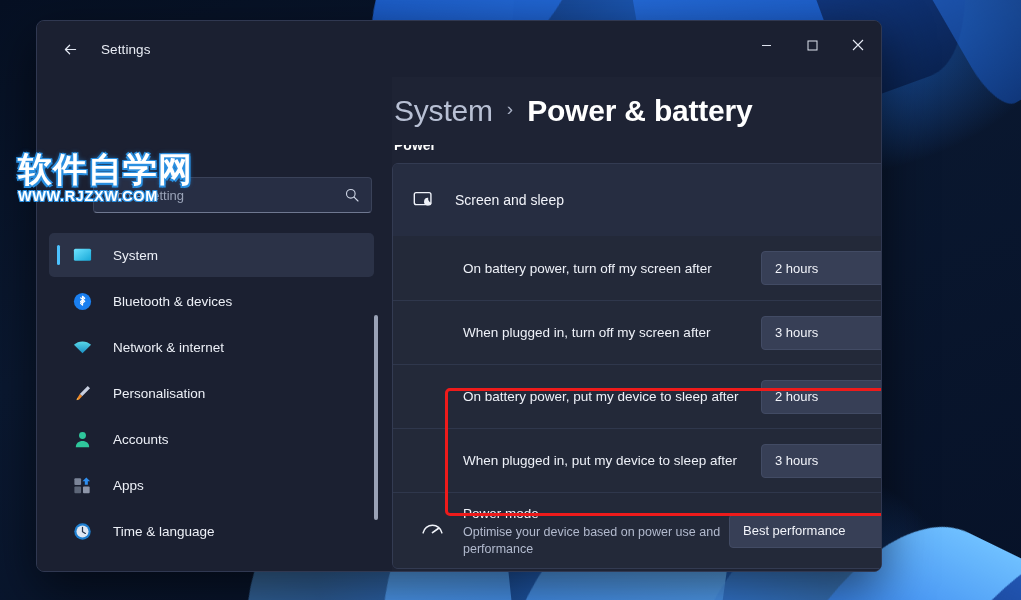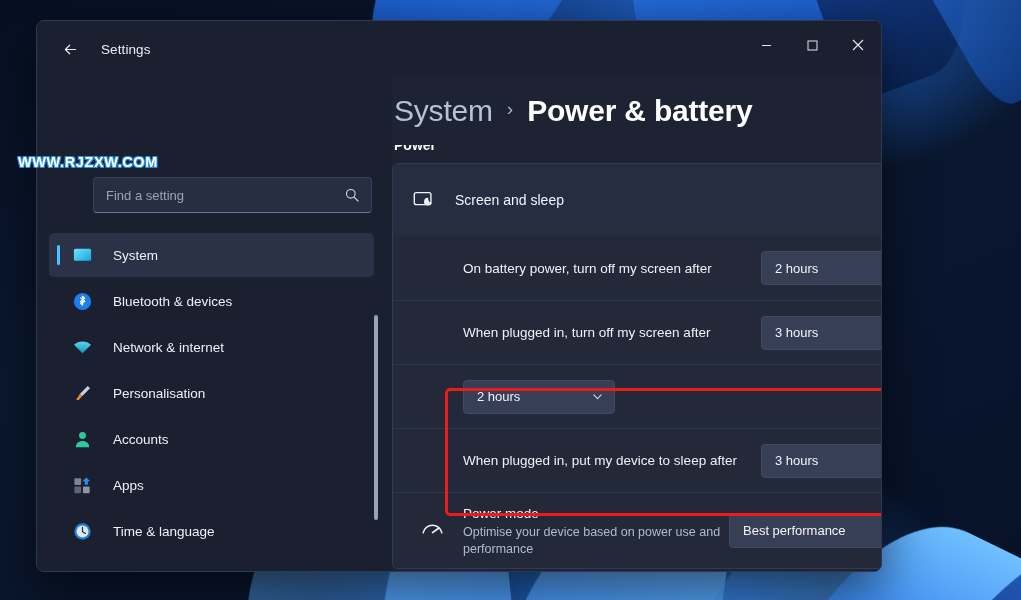--- a/index.html
+++ b/index.html
@@ -406,20 +406,21 @@
                 <span class="v">3 hours</span>
                 <span class="c">
                   <svg width="13" height="13" viewBox="0 0 14 14" fill="none">
                     <path d="M3 5.2l4 4 4-4" stroke="#cfd6e6" stroke-width="1.25" stroke-linecap="round" stroke-linejoin="round"></path>
                   </svg>
                 </span>
               </span>
             </div>
 
             <div class="row">
+              <span class="txt">On battery power, put my device to sleep after</span>
               <span class="ddl">
                 <span class="v">2 hours</span>
                 <span class="c">
                   <svg width="13" height="13" viewBox="0 0 14 14" fill="none">
                     <path d="M3 5.2l4 4 4-4" stroke="#cfd6e6" stroke-width="1.25" stroke-linecap="round" stroke-linejoin="round"></path>
                   </svg>
                 </span>
               </span>
             </div>
 
@@ -458,15 +459,16 @@
 
           </div>
         </div>
       </div>
     </div>
 
     <div id="highlight"></div>
   </div>
 
   <div id="watermark">
+    <div class="cn">软件自学网</div>
     <div class="url">WWW.RJZXW.COM</div>
   </div>
 </div>
 
 </body></html>

